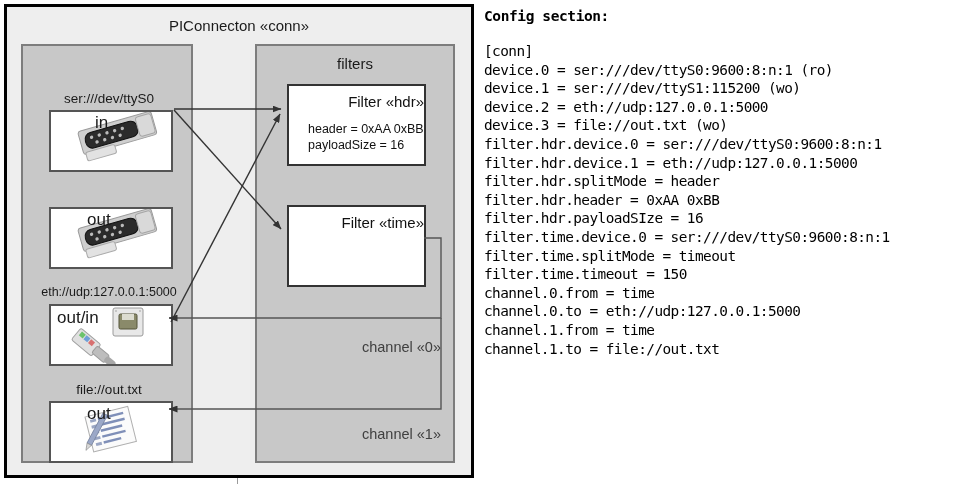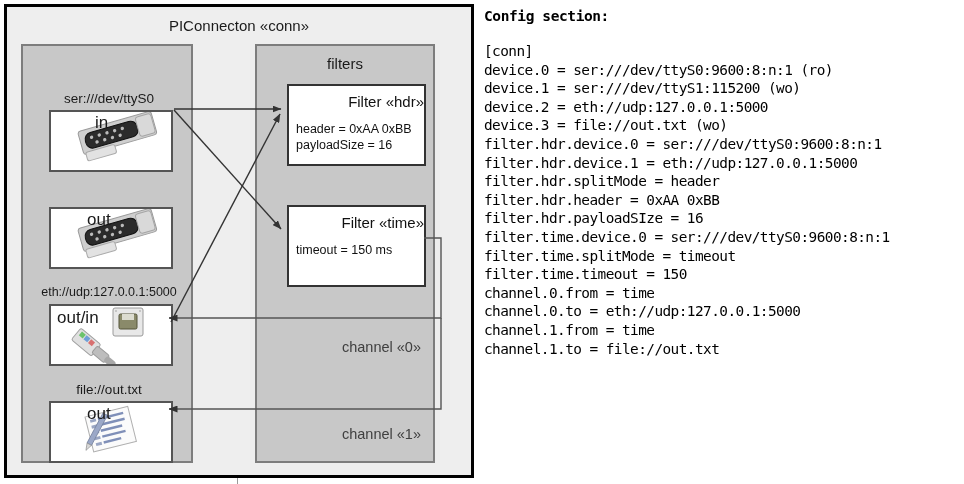--- a/index.html
+++ b/index.html
@@ -18,21 +18,21 @@
     position:absolute;left:0;top:10px;width:100%;text-align:center;
     font-size:15px;color:#1a1a1a;
   }
 
   
   .group-panel{
     position:absolute;background:#c8c8c8;border:2px solid #7d7d7d;
     box-sizing:border-box;
   }
   #devices-group{left:14px;top:37px;width:172px;height:419px;}
-  #filters-group{left:248px;top:37px;width:180px;height:419px;}
+  #filters-group{left:248px;top:37px;width:200px;height:419px;}
   #filters-title{
     position:absolute;left:0;top:9px;width:100%;text-align:center;font-size:15px;
   }
 
   
   .device-label{
     position:absolute;width:172px;left:0;text-align:center;font-size:13.5px;
     color:#1a1a1a;
   }
   .device-box{
@@ -57,21 +57,21 @@
   .filter-box{
     position:absolute;left:30px;width:139px;background:#ffffff;
     border:2px solid #333333;box-sizing:border-box;
   }
   #filter-hdr-box{top:38px;height:82px;}
   #filter-time-box{top:159px;height:82px;}
   .filter-title{
     text-align:right;font-size:15px;margin-top:7px;color:#111;
   }
   .filter-props{
-    margin:12px 0 0 7px;font-size:12.5px;line-height:1.25;color:#111;
+    margin:12px 0 0 19px;font-size:12.5px;line-height:1.25;color:#111;
   }
   .filter-props div{white-space:nowrap;}
 
   
   .channel-label{
     position:absolute;right:12px;font-size:14.5px;color:#404040;white-space:nowrap;
   }
   #channel0-label{top:293px;}
   #channel1-label{top:380px;}
 
@@ -205,23 +205,20 @@
     <div class="filter-box" id="filter-hdr-box">
       <div class="filter-title">Filter «hdr»</div>
       <div class="filter-props">
         <div>header = 0xAA 0xBB</div>
         <div>payloadSize = 16</div>
       </div>
     </div>
 
     <div class="filter-box" id="filter-time-box">
       <div class="filter-title">Filter «time»</div>
-      <div class="filter-props">
-        <div>timeout = 150 ms</div>
-      </div>
     </div>
 
     <div class="channel-label" id="channel0-label">channel «0»</div>
     <div class="channel-label" id="channel1-label">channel «1»</div>
   </div>
 
   <svg id="connector-svg">
     <defs>
       <marker id="arrowhead" markerWidth="9" markerHeight="7" refX="8.5" refY="3.5" orient="auto" markerUnits="userSpaceOnUse">
         <polygon points="0 0, 9 3.5, 0 7" fill="#333333"></polygon>

